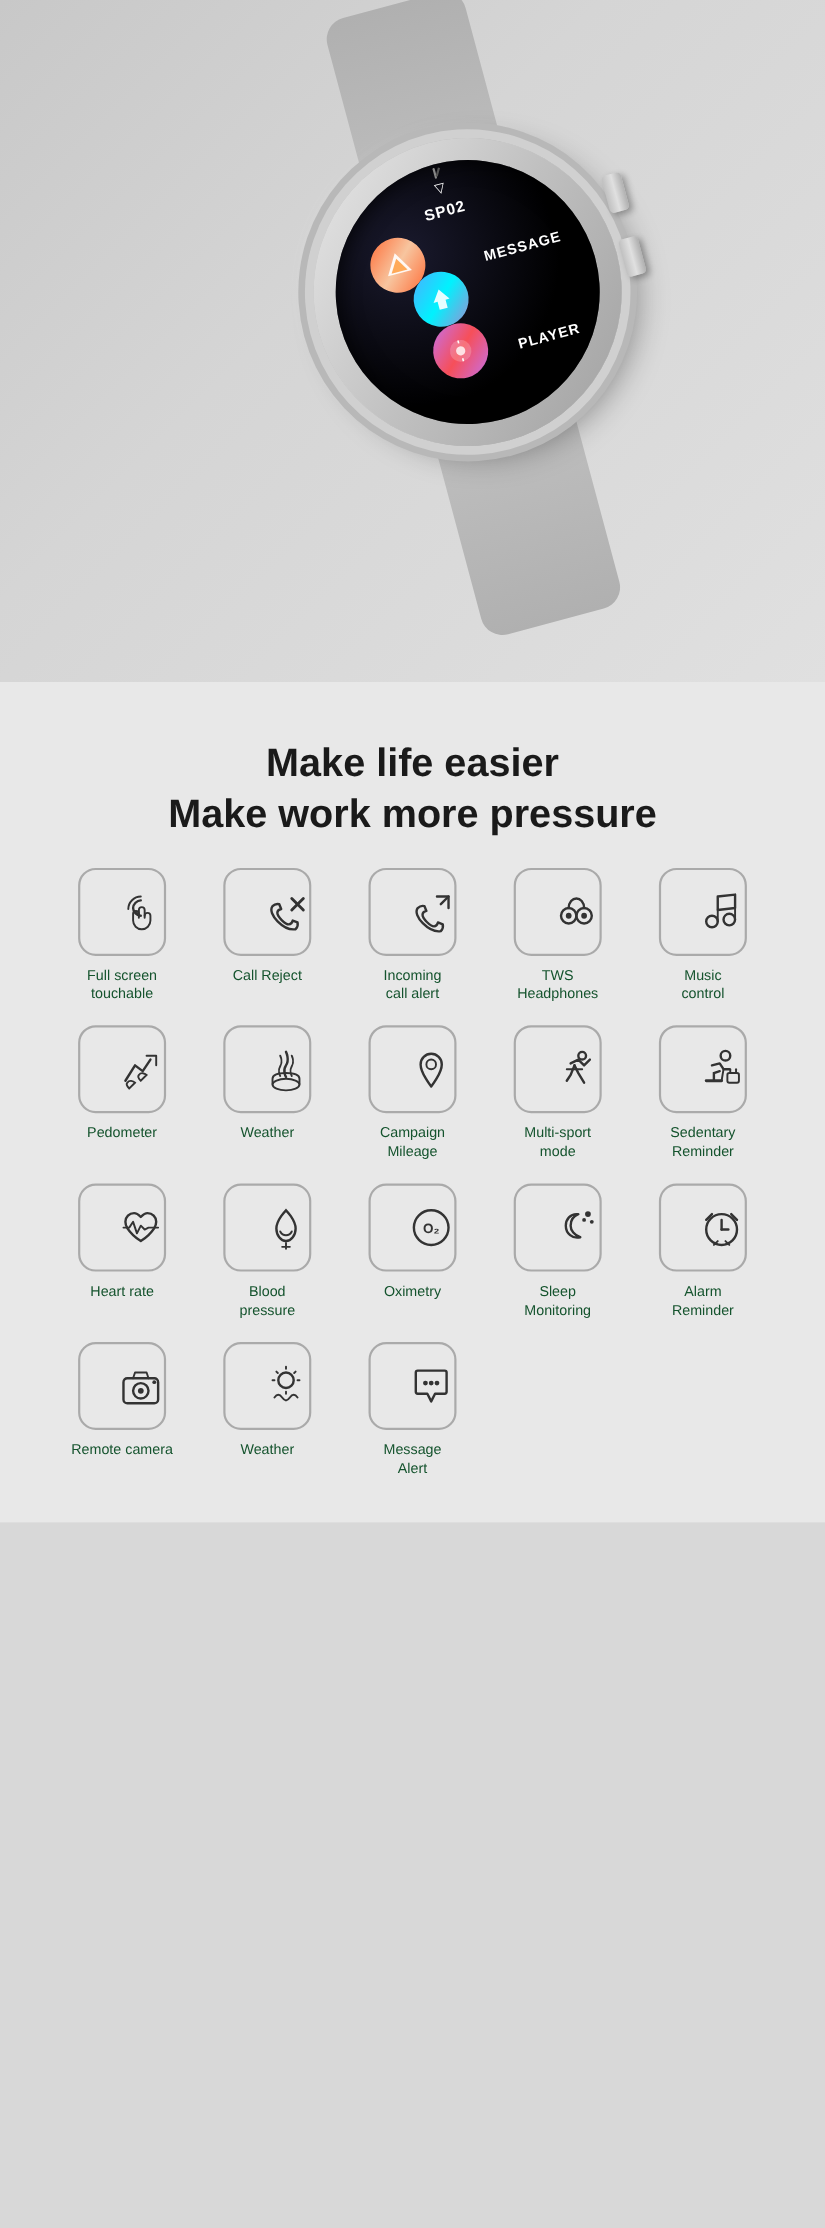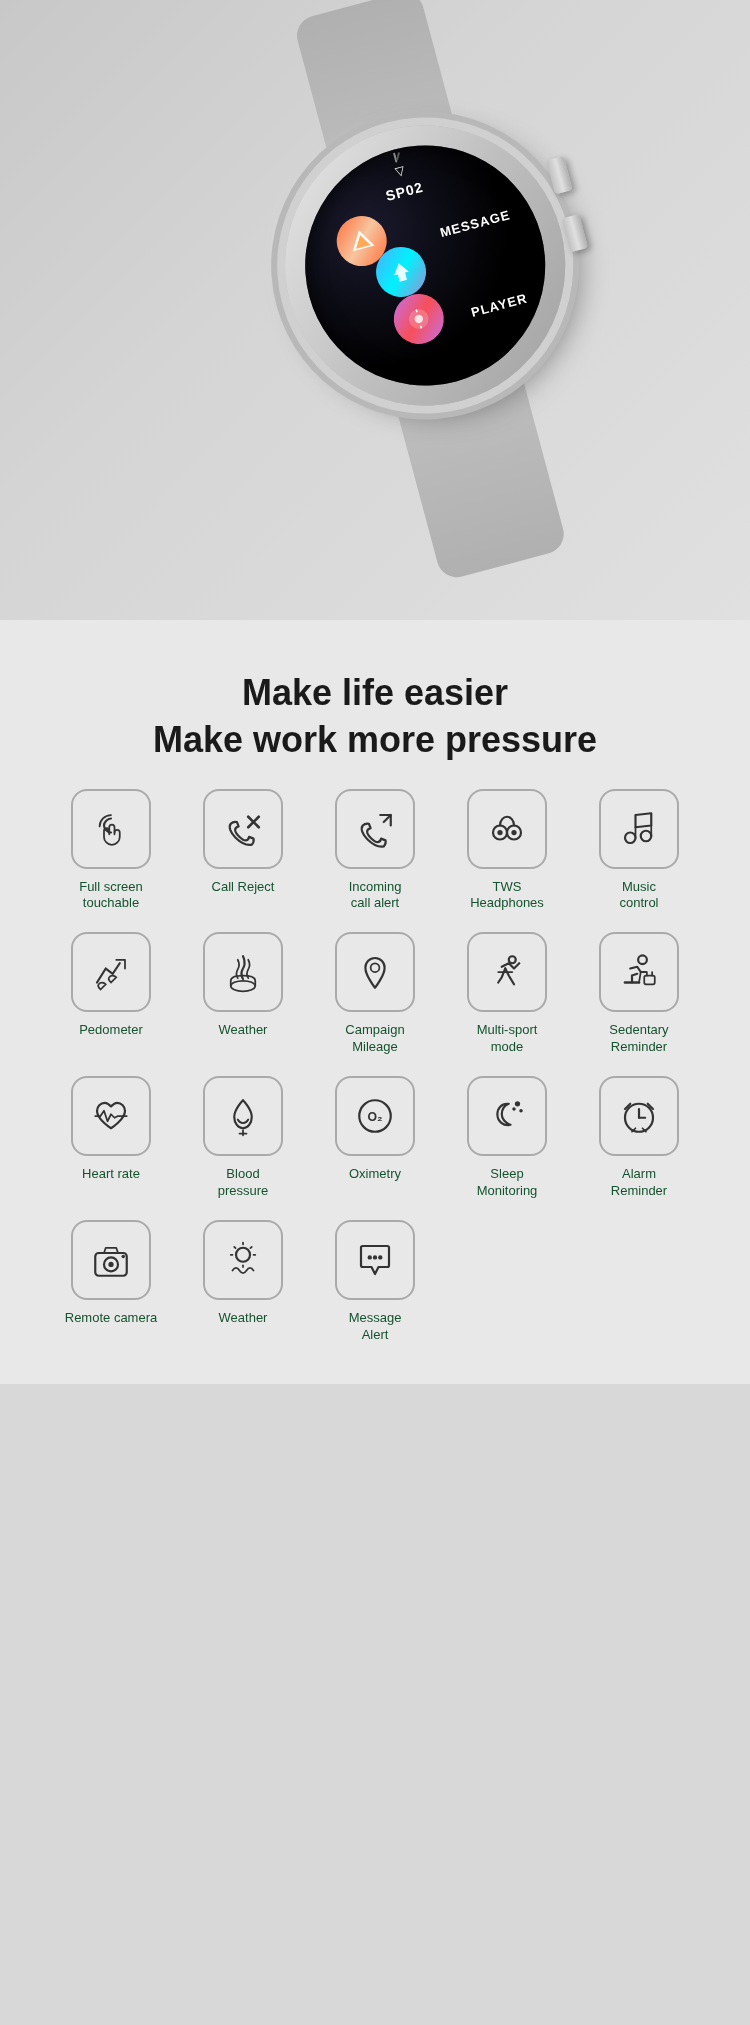--- a/index.html
+++ b/index.html
@@ -204,21 +204,21 @@
       gap: 10px;
     }
 
     .feature-icon-box {
       width: 80px;
       height: 80px;
       border: 2px solid #aaa;
       border-radius: 16px;
       display: flex;
       align-items: center;
-      justify-content: center;
+      justify-content: flex-end;
       background: transparent;
     }
 
     .feature-icon-box svg {
       width: 42px;
       height: 42px;
     }
 
     .feature-label {
       font-size: 13px;

